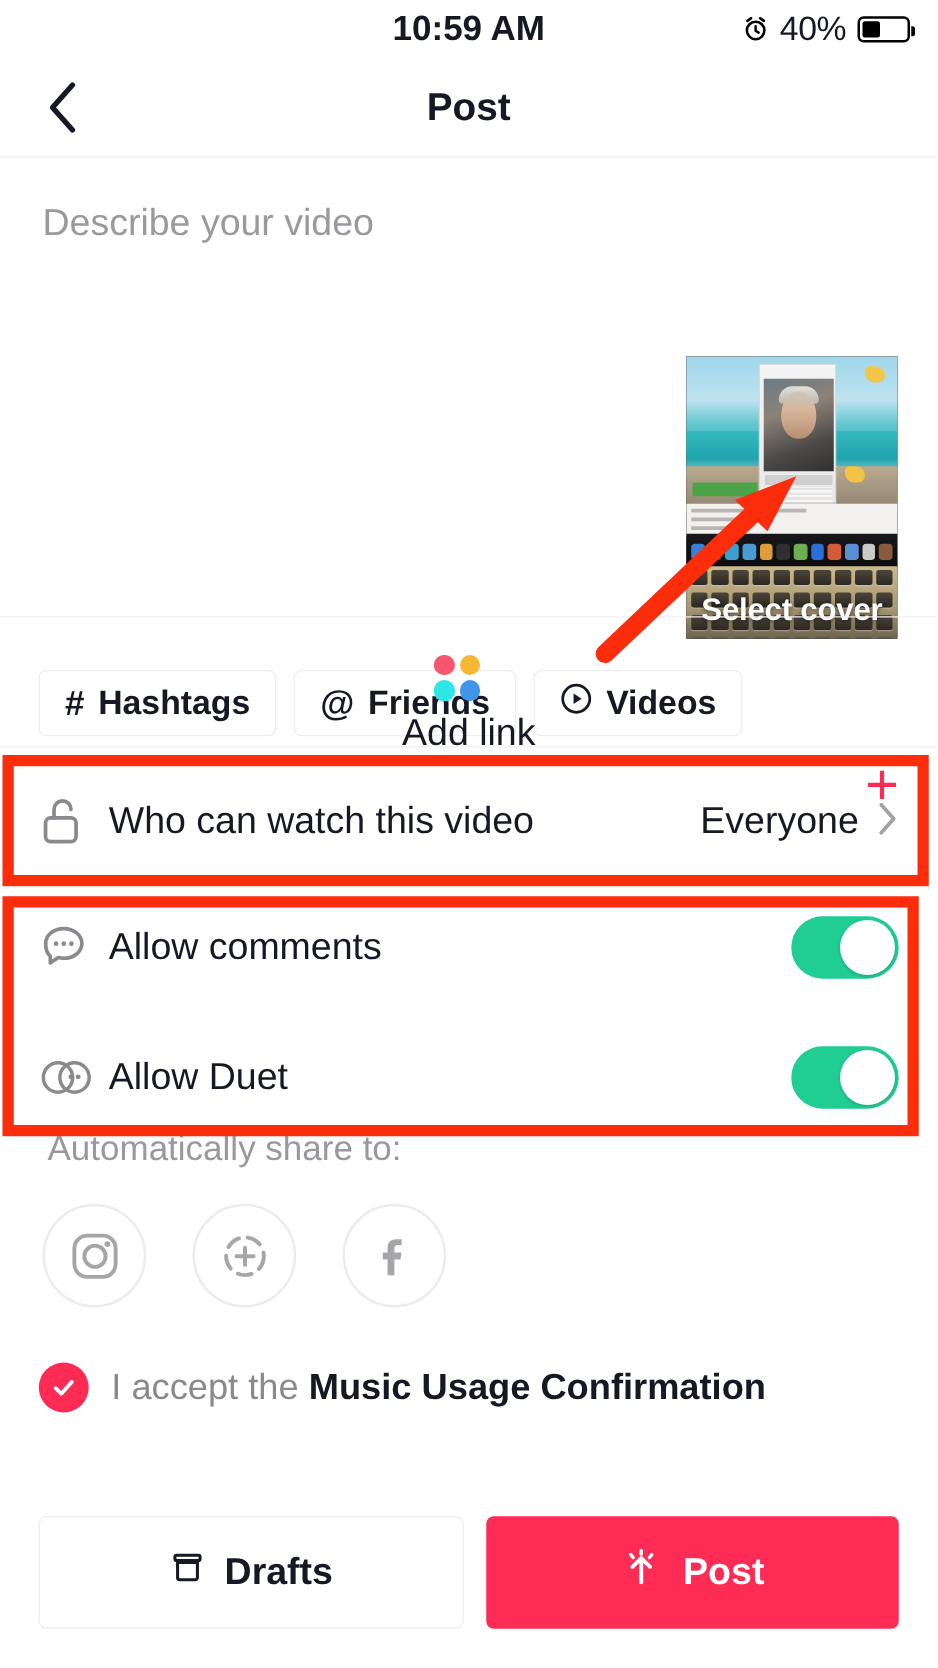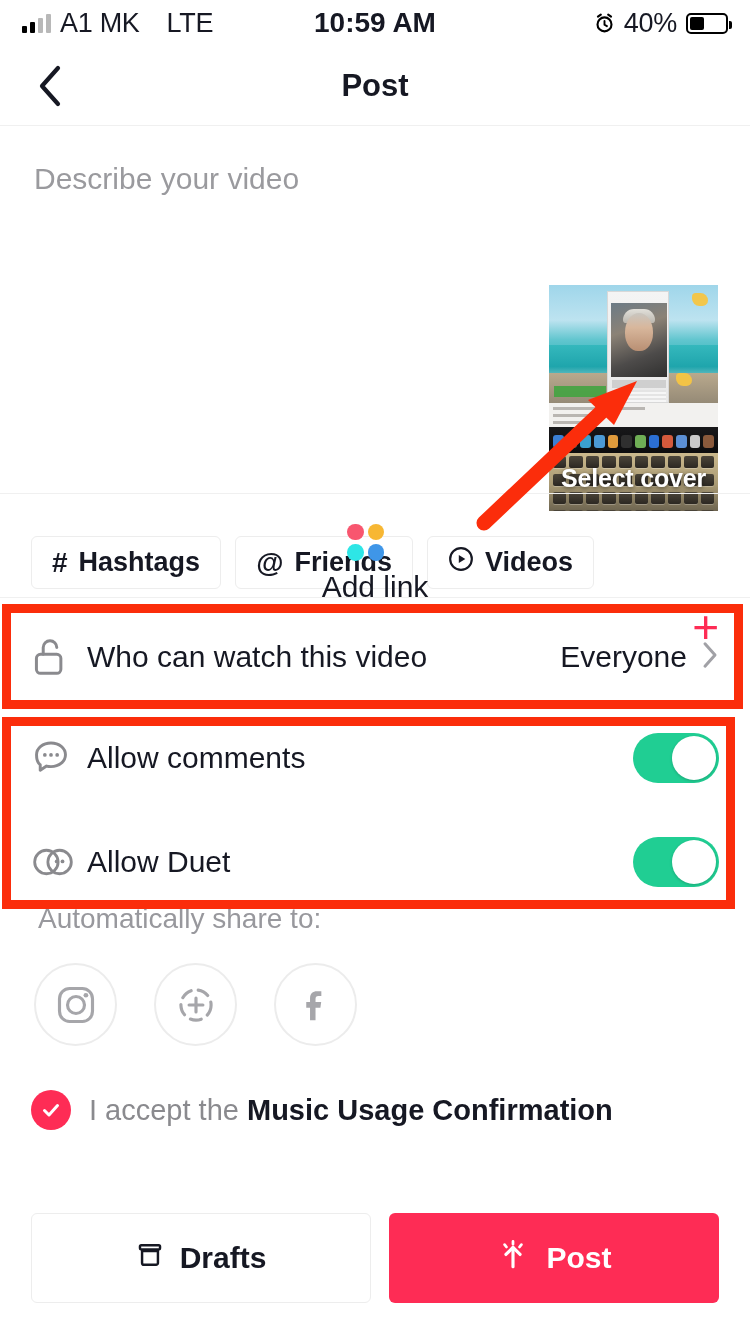--- a/index.html
+++ b/index.html
@@ -149,21 +149,21 @@
     background:linear-gradient(180deg,#cbb98d 0%,#a99a74 55%,#6d6450 100%);
     overflow:hidden;
   }
   .thumb-keyrow { display:flex; gap:3px; padding:3px 4px; }
   .thumb-keyrow span {
     display:block; flex:1; height:12px; border-radius:2px;
     background:linear-gradient(180deg,#4c463a 0%,#2c2822 100%);
     box-shadow:0 1px 0 rgba(255,255,255,.25);
   }
   .thumb-cover-label {
-    position:absolute; left:0; bottom:18px; width:100%;
+    position:absolute; left:0; bottom:8px; width:100%;
     text-align:center; color:#fff; font-size:25px; font-weight:700;
     text-shadow:0 1px 4px rgba(0,0,0,.55); letter-spacing:-.2px;
   }
 
   
   .chips { position:absolute; left:31px; top:409px; display:flex; gap:14px; }
   .chip {
     height:53px; padding:0 20px; display:flex; align-items:center; gap:11px;
     border:1px solid #ededed; border-radius:6px; background:#fff;
     font-size:27px; font-weight:700; color:#161823;
@@ -235,30 +235,20 @@
     position:absolute; border:9px solid #fb2d0b; pointer-events:none; z-index:30;
   }
   .anno-arrow { position:absolute; left:0; top:0; z-index:31; pointer-events:none; }
 </style>
 </head>
 <body>
 
 <div class="screen">
 
   <div class="statusbar">
-    <div class="sb-left">
-      <span class="bars">
-        <i></i>
-          <i></i>
-          <i></i>
-          <i></i>
-      </span>
-      <span class="sb-carrier">A1 MK</span>
-      <span class="sb-net">LTE</span>
-    </div>
     <div class="sb-center">10:59 AM</div>
     <div class="sb-right">
       <span class="alarm">
         <svg width="21" height="21" viewBox="0 0 24 24">
           <circle cx="12" cy="13" r="8" fill="none" stroke="#000" stroke-width="2.4"></circle>
           <path d="M12 9v4.4l2.8 1.6" fill="none" stroke="#000" stroke-width="2.2" stroke-linecap="round"></path>
           <path d="M4.5 4.2 7.8 1.8M19.5 4.2 16.2 1.8" stroke="#000" stroke-width="2.4" stroke-linecap="round"></path>
         </svg>
       </span>
       <span class="sb-batt-pct">40%</span>

